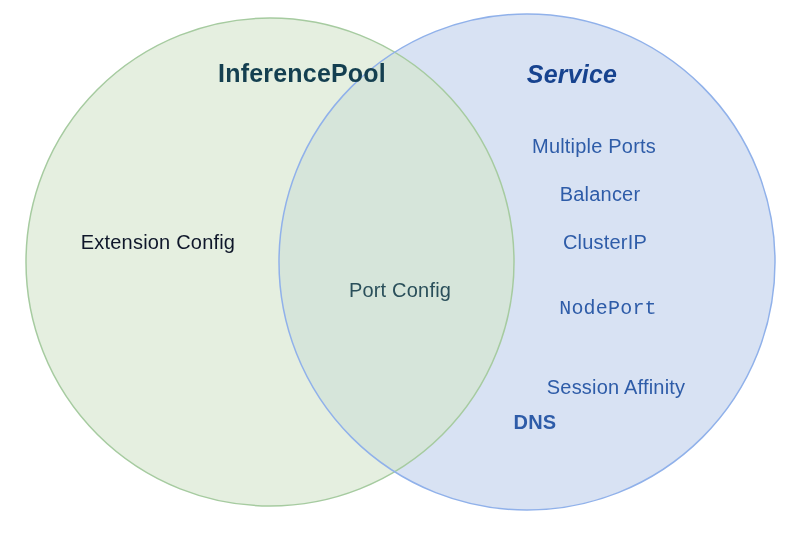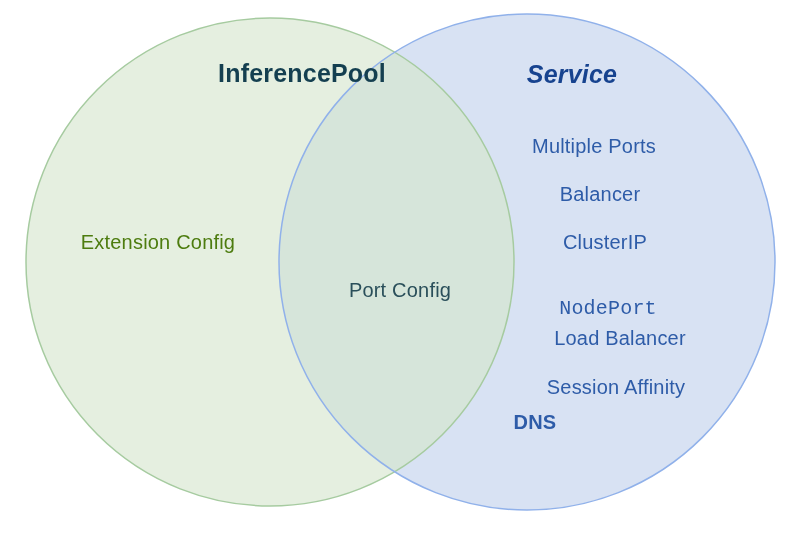--- a/index.html
+++ b/index.html
@@ -27,21 +27,21 @@
     font-size: 20px;
     letter-spacing: 0.2px;
   }
   .circle-title {
     font-size: 25px;
     font-weight: 700;
     letter-spacing: 0.2px;
     margin-left: 32px;
   }
   .left-title    { color: #143f50; }
-  .left-item     { color: #4d7c0f; }
+  .left-item     { color: #0f172a; }
   .overlap-item  { color: #2a4f5a; }
   .right-title   { color: #17438f; font-style: italic; }
   .right-item    { color: #2e5ca8; }
 </style>
 </head>
 <body>
 
 <div class="stage">
 
   <svg class="venn-svg" width="800" height="533" viewBox="0 0 800 533">
@@ -65,19 +65,18 @@
   <div class="label circle-title right-title" style="left:540px; top:74px;">Service</div>
 
   <div class="label right-item" style="left:594px; top:146px;">Multiple Ports</div>
 
   <div class="label right-item" style="left:600px; top:194px;">Balancer</div>
 
   <div class="label right-item" style="left:605px; top:242px;">ClusterIP</div>
 
   <div class="label right-item" style="left:608px; top:308px;font-family:Liberation Mono, monospace;">NodePort</div>
 
-  <div class="label right-item" style="left:620px; top:338px;">Load Balancer</div>
 
   <div class="label right-item" style="left:616px; top:387px;">Session Affinity</div>
 
   <div class="label right-item" style="left:535px; top:422px;font-weight:bold;">DNS</div>
 
 </div>
 
 </body></html>

